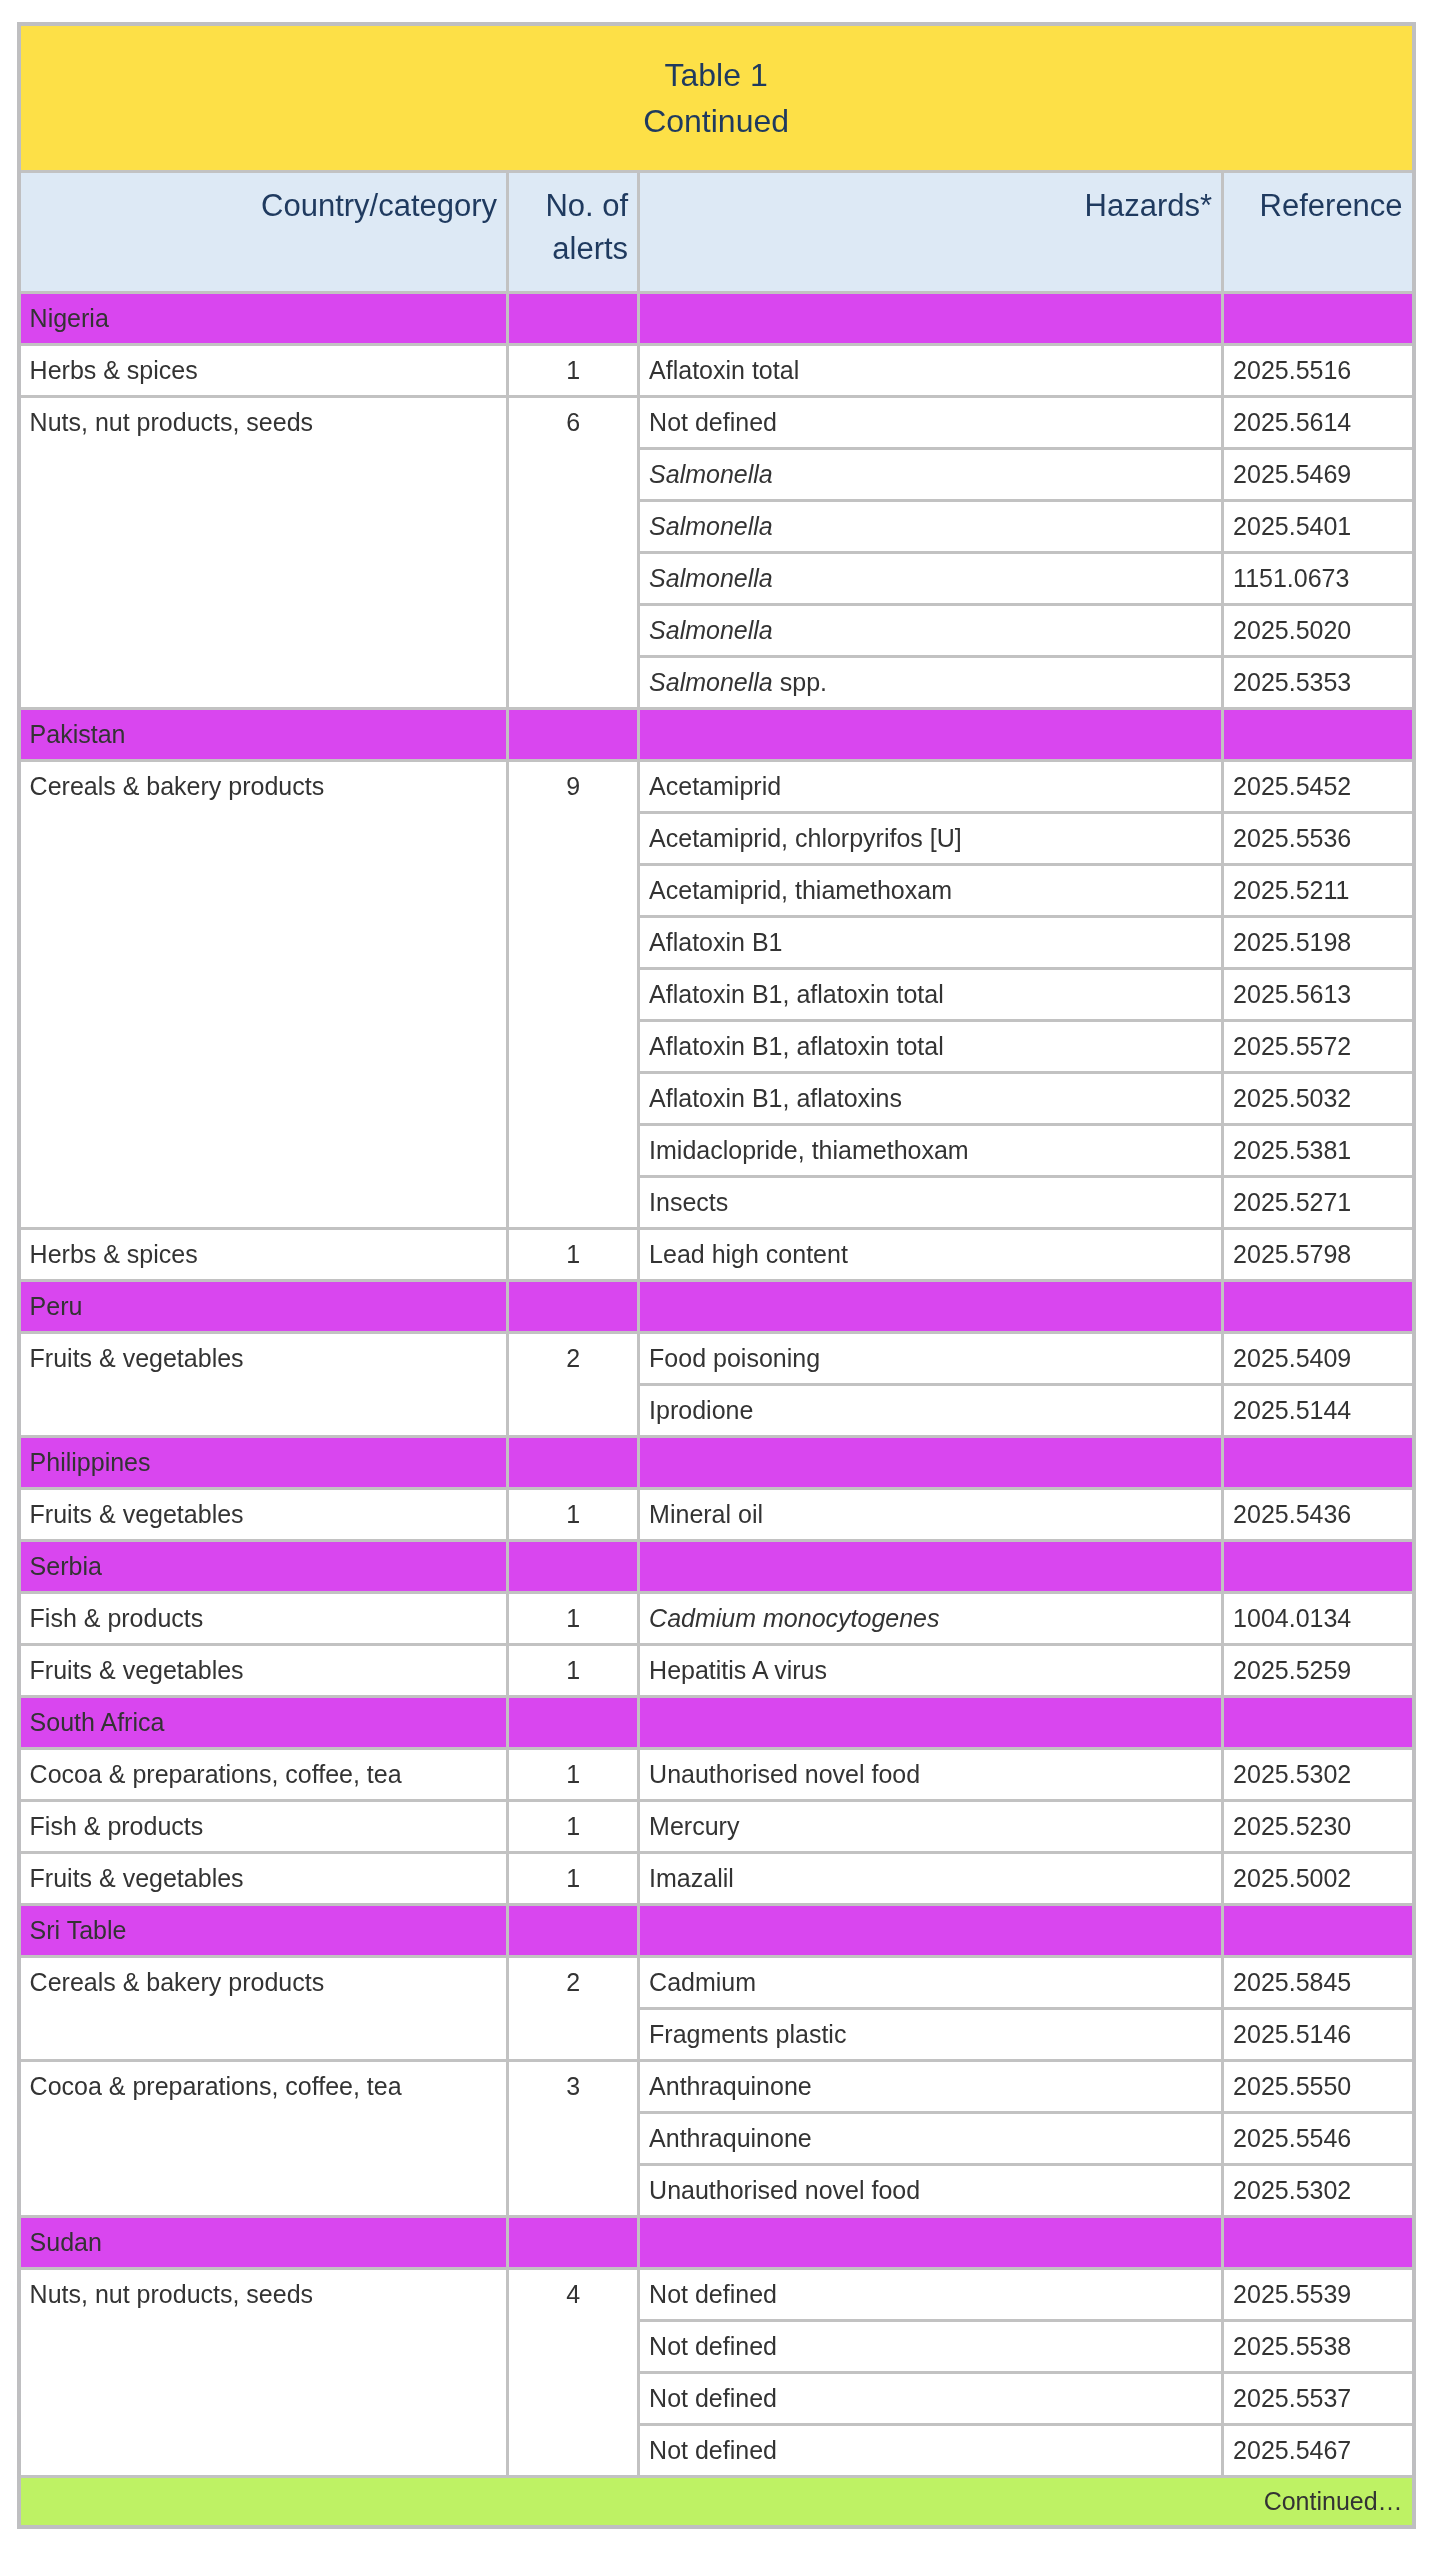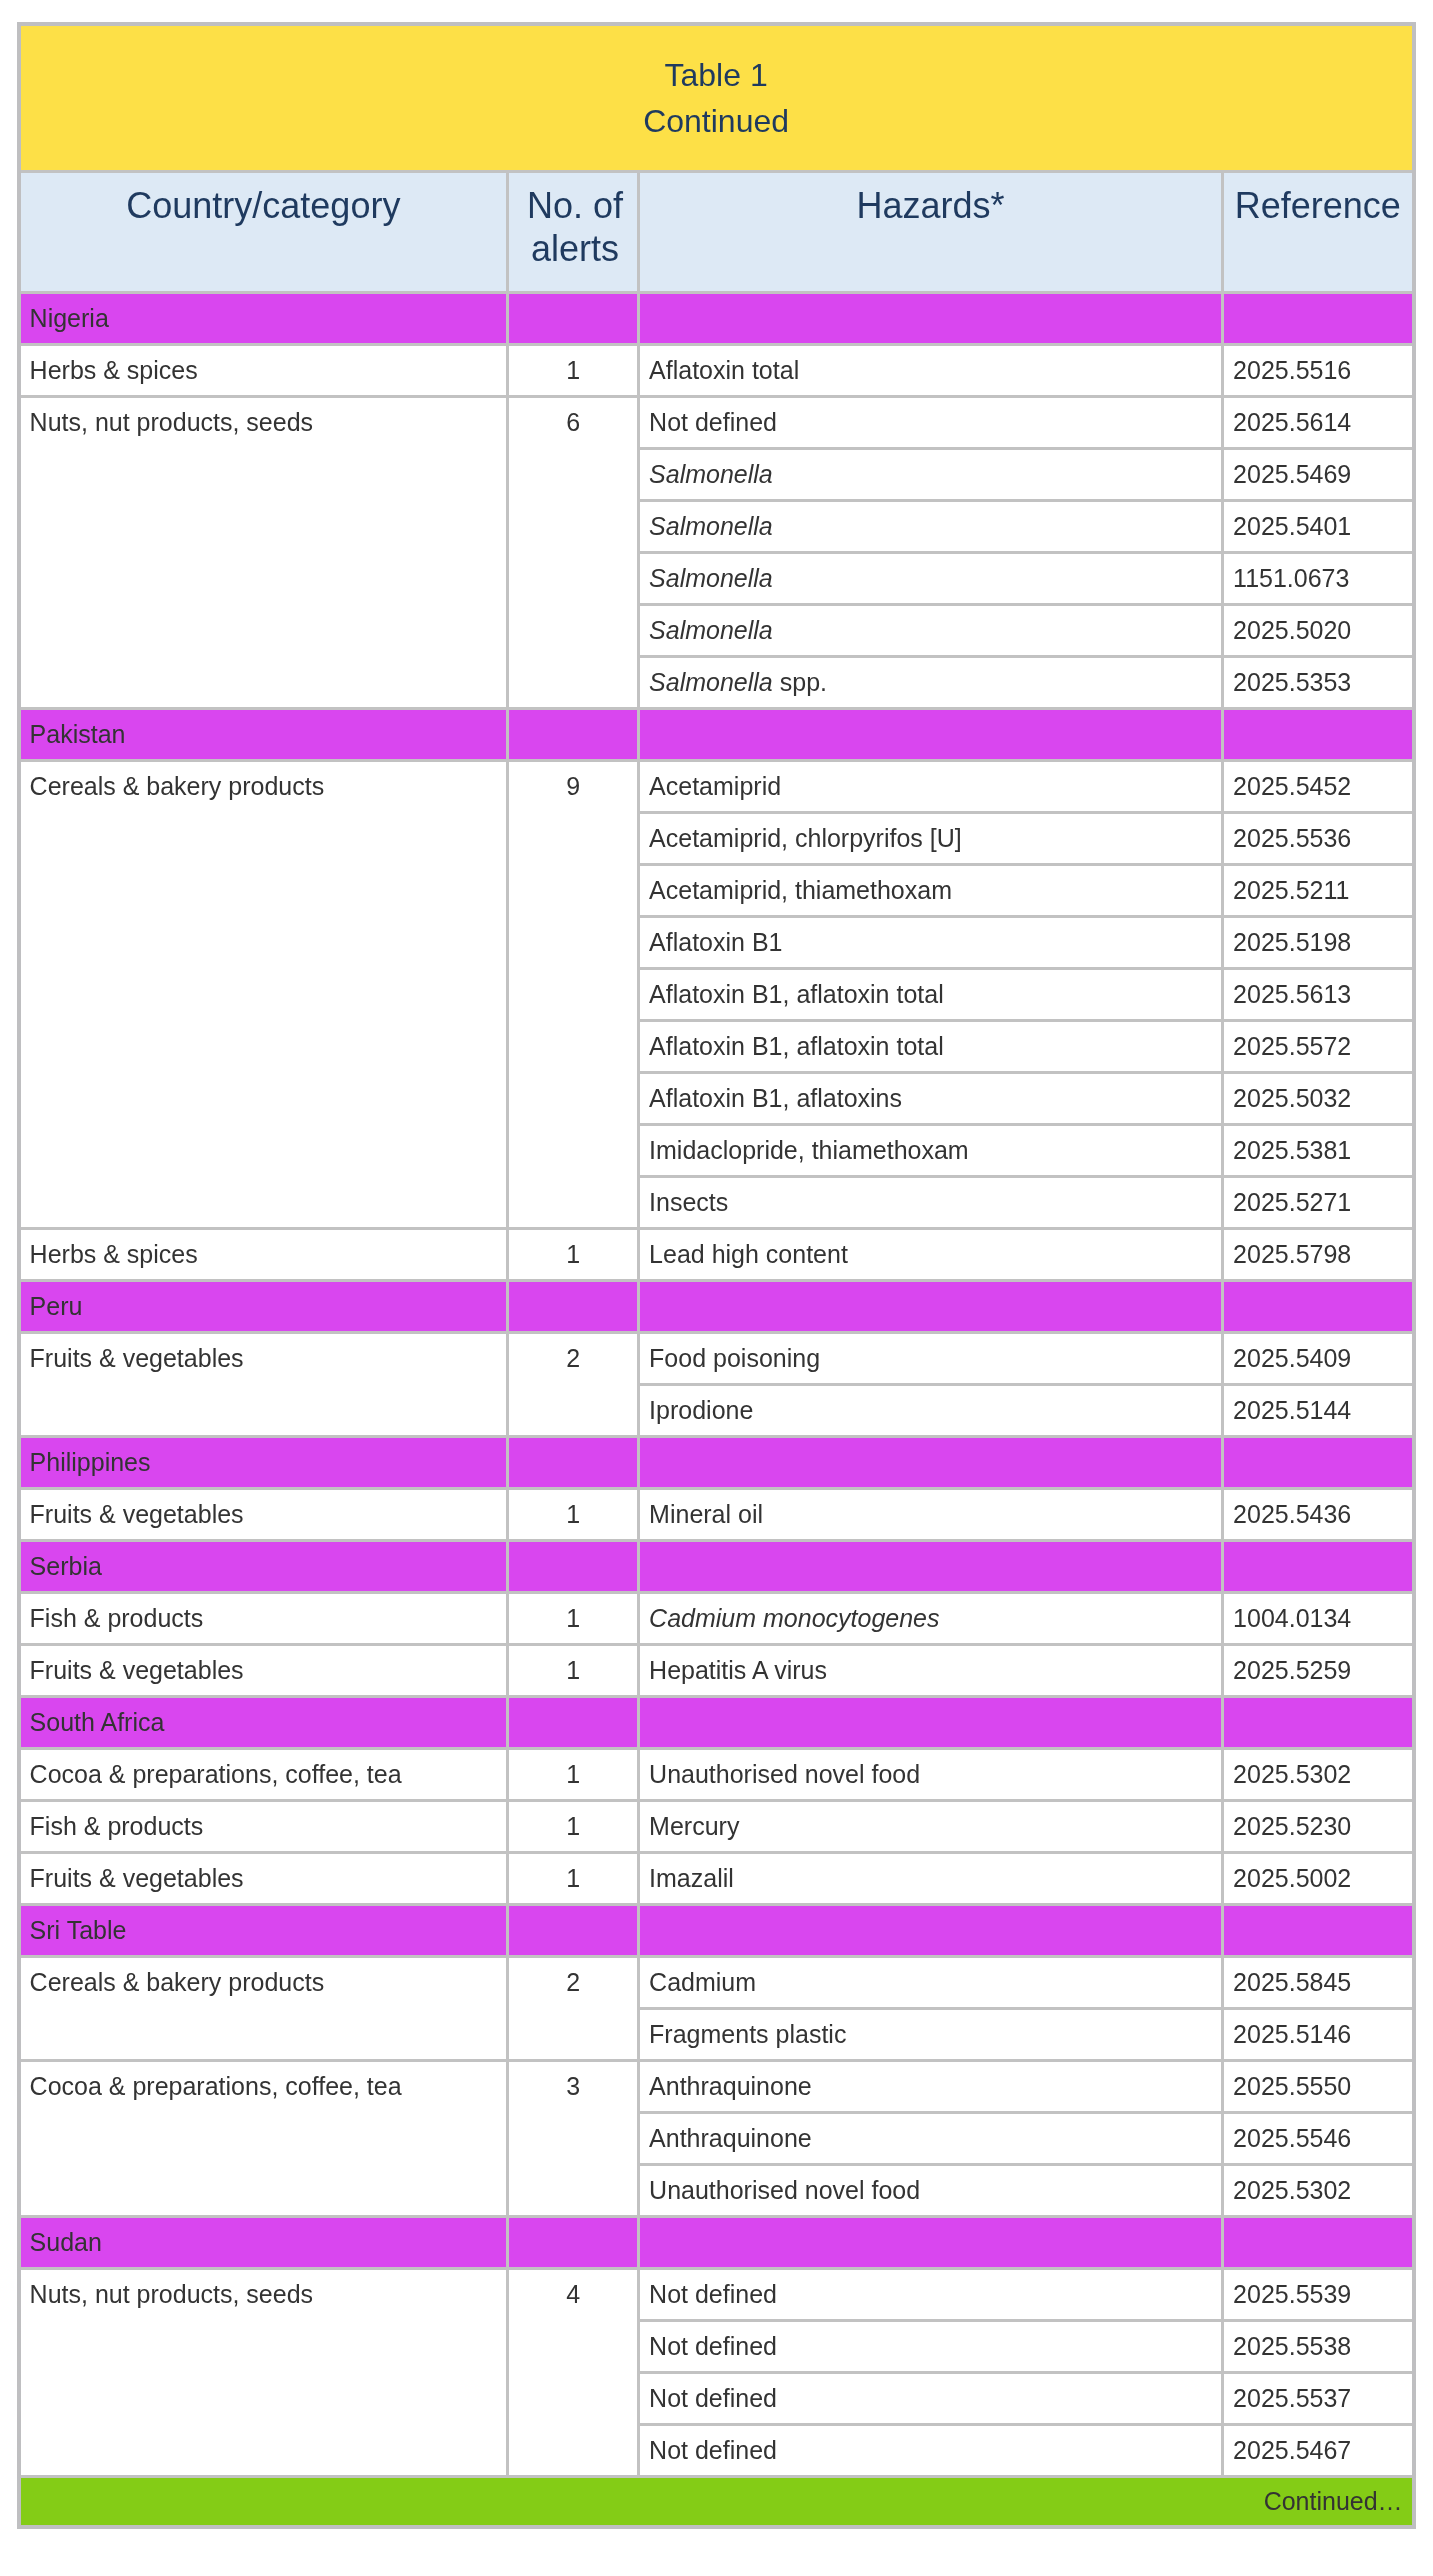--- a/index.html
+++ b/index.html
@@ -7,28 +7,28 @@
   .tbl {
     position: absolute; left: 16.6px; top: 22px; width: 1395px;
     border-collapse: collapse; table-layout: fixed;
     border: 4.5px solid #bfbfc1;
   }
   .tbl td, .tbl th { border: 3.8px solid #c2c2c2; padding: 0 9px; vertical-align: top; box-sizing: border-box; overflow: hidden; }
   .title-cell {
     background: #fde047; height: 147px; text-align: center; vertical-align: middle !important;
     color: #1f3a5f; font-size: 32px; line-height: 46px; font-weight: normal;
   }
-  .head-cell { background: #dde9f5; color: #1f3a5f; font-size: 36px; line-height: 43px; height: 121px; font-weight: normal; text-align: center; padding-top: 11.5px !important; }
+  .head-cell { background: #dde9f5; color: #1f3a5f; font-size: 31px; line-height: 43px; height: 121px; font-weight: normal; text-align: right; padding-top: 11.5px !important; }
   .head-cell.num { padding-left: 12.7px !important; }
   .country td { background: #d946ef; height: 52px; }
   .row td { background: #ffffff; height: 52px; }
   .cell-text { font-size: 25px; color: #333333; line-height: 48px; display: block; white-space: nowrap; }
   .num-text { text-align: center; display: block; }
   .it { font-style: italic; }
-  .footer td { background: #84cc16; height: 51px; text-align: right; vertical-align: middle; }
+  .footer td { background: #bef264; height: 51px; text-align: right; vertical-align: middle; }
   .footer .cell-text { line-height: 45px; }
 </style>
 </head>
 <body>
 
 <table class="tbl">
   <colgroup>
     <col style="width:489px">
     <col style="width:131px">
     <col style="width:584px">

